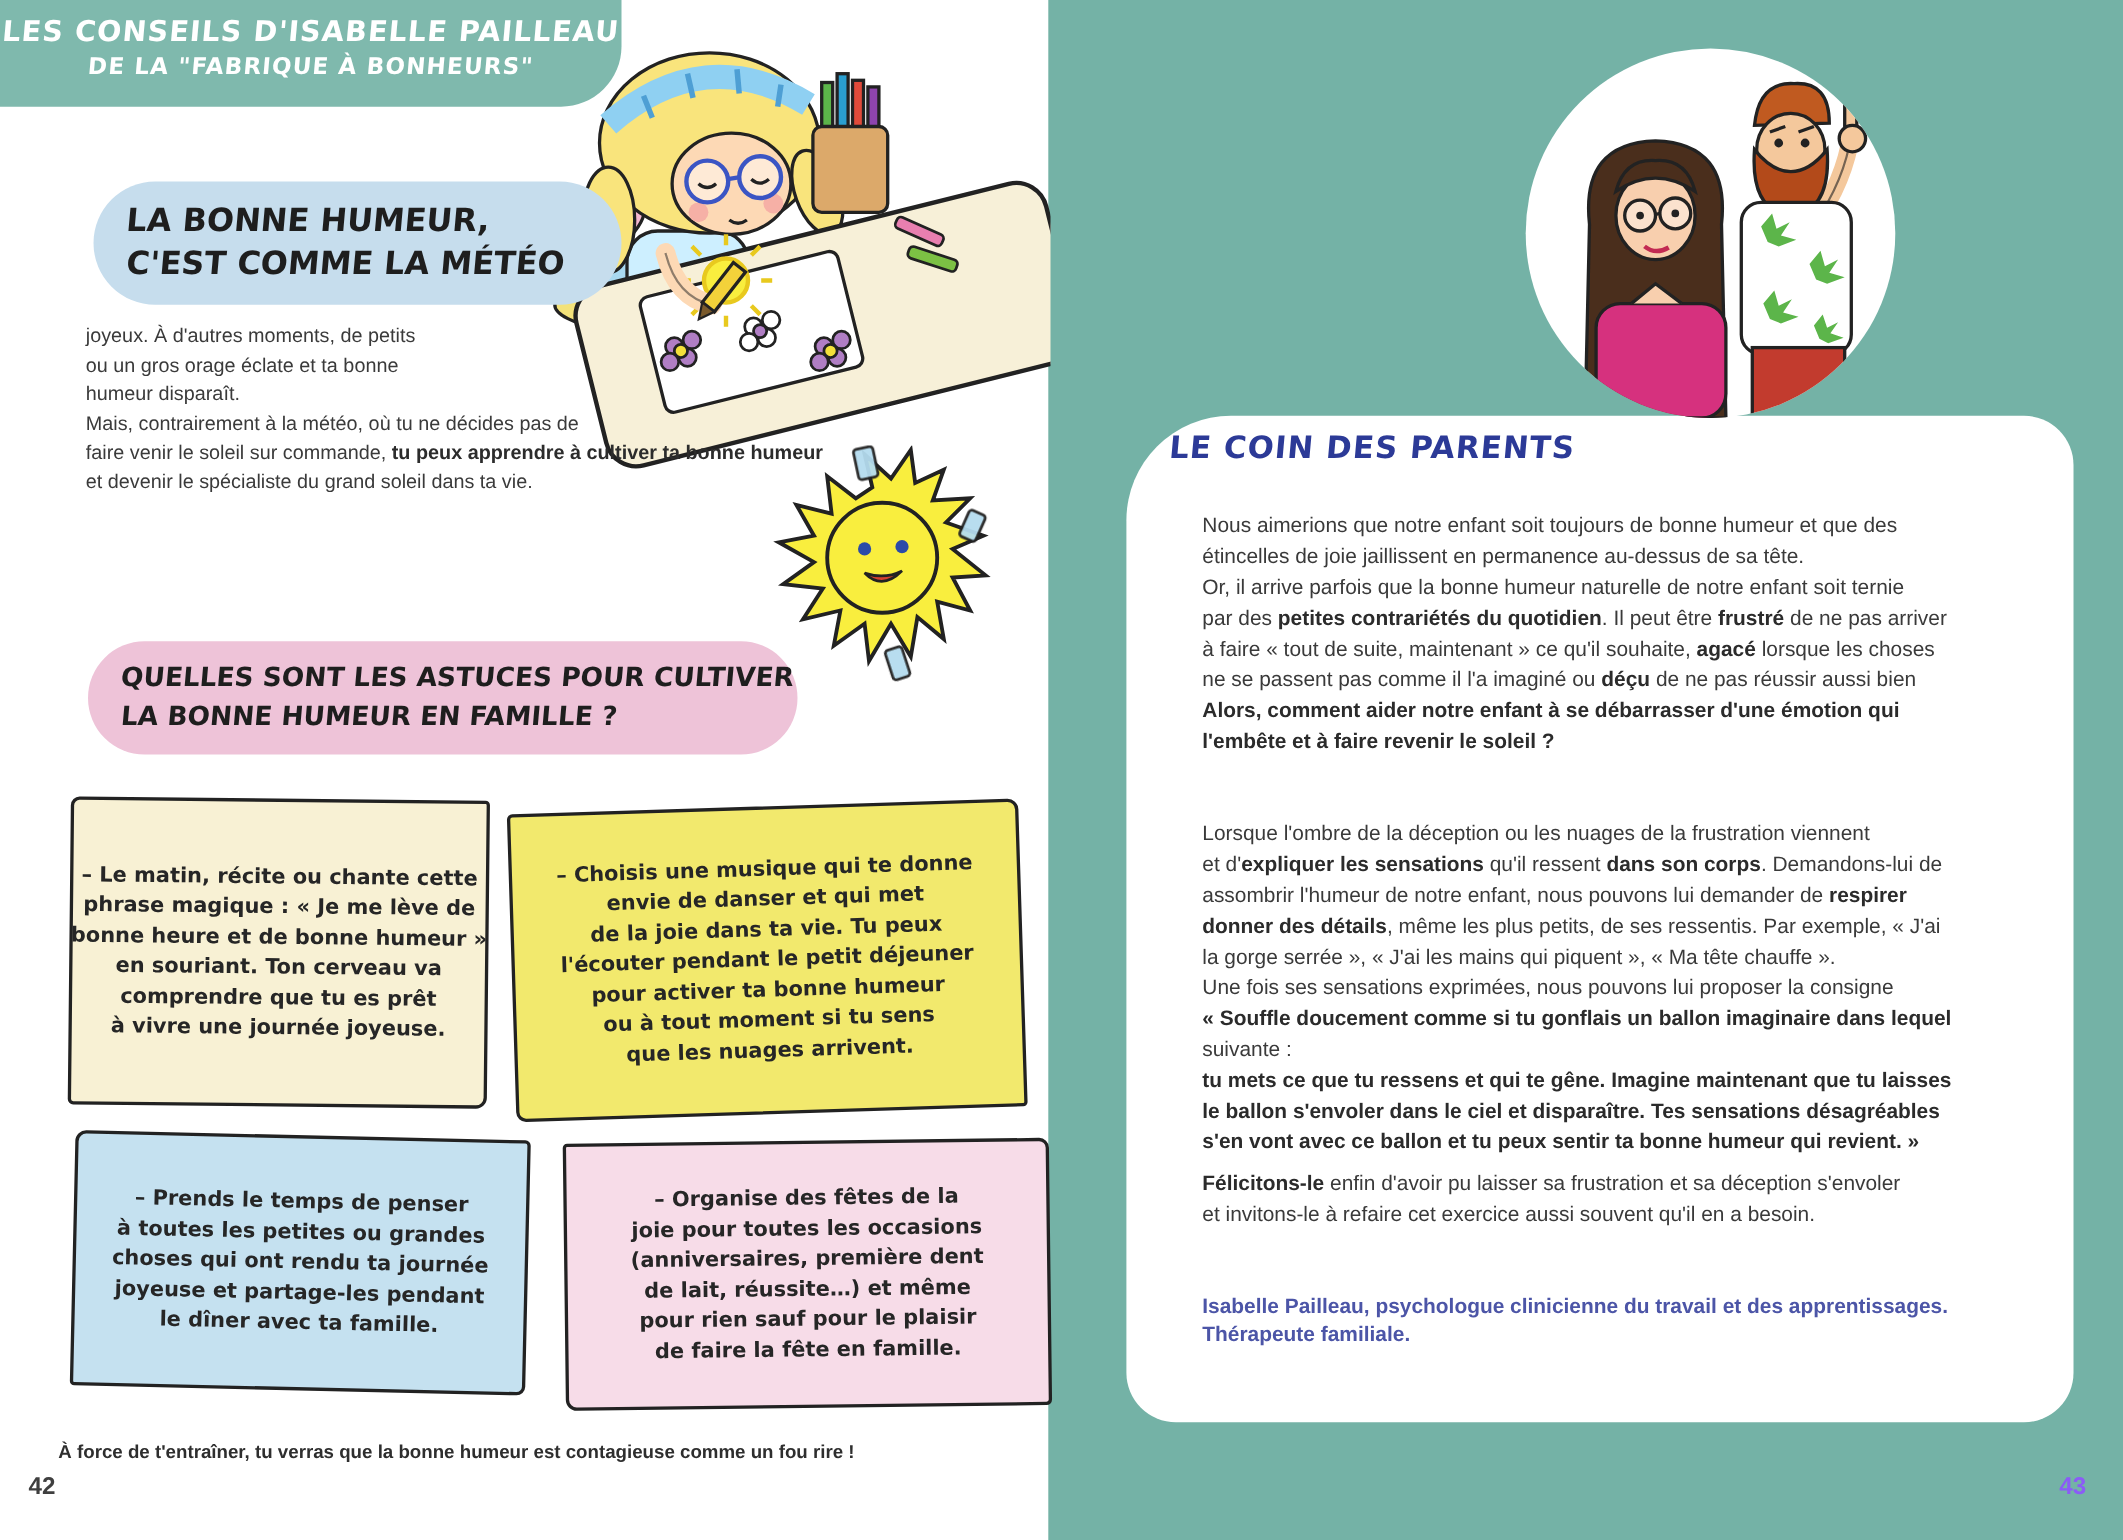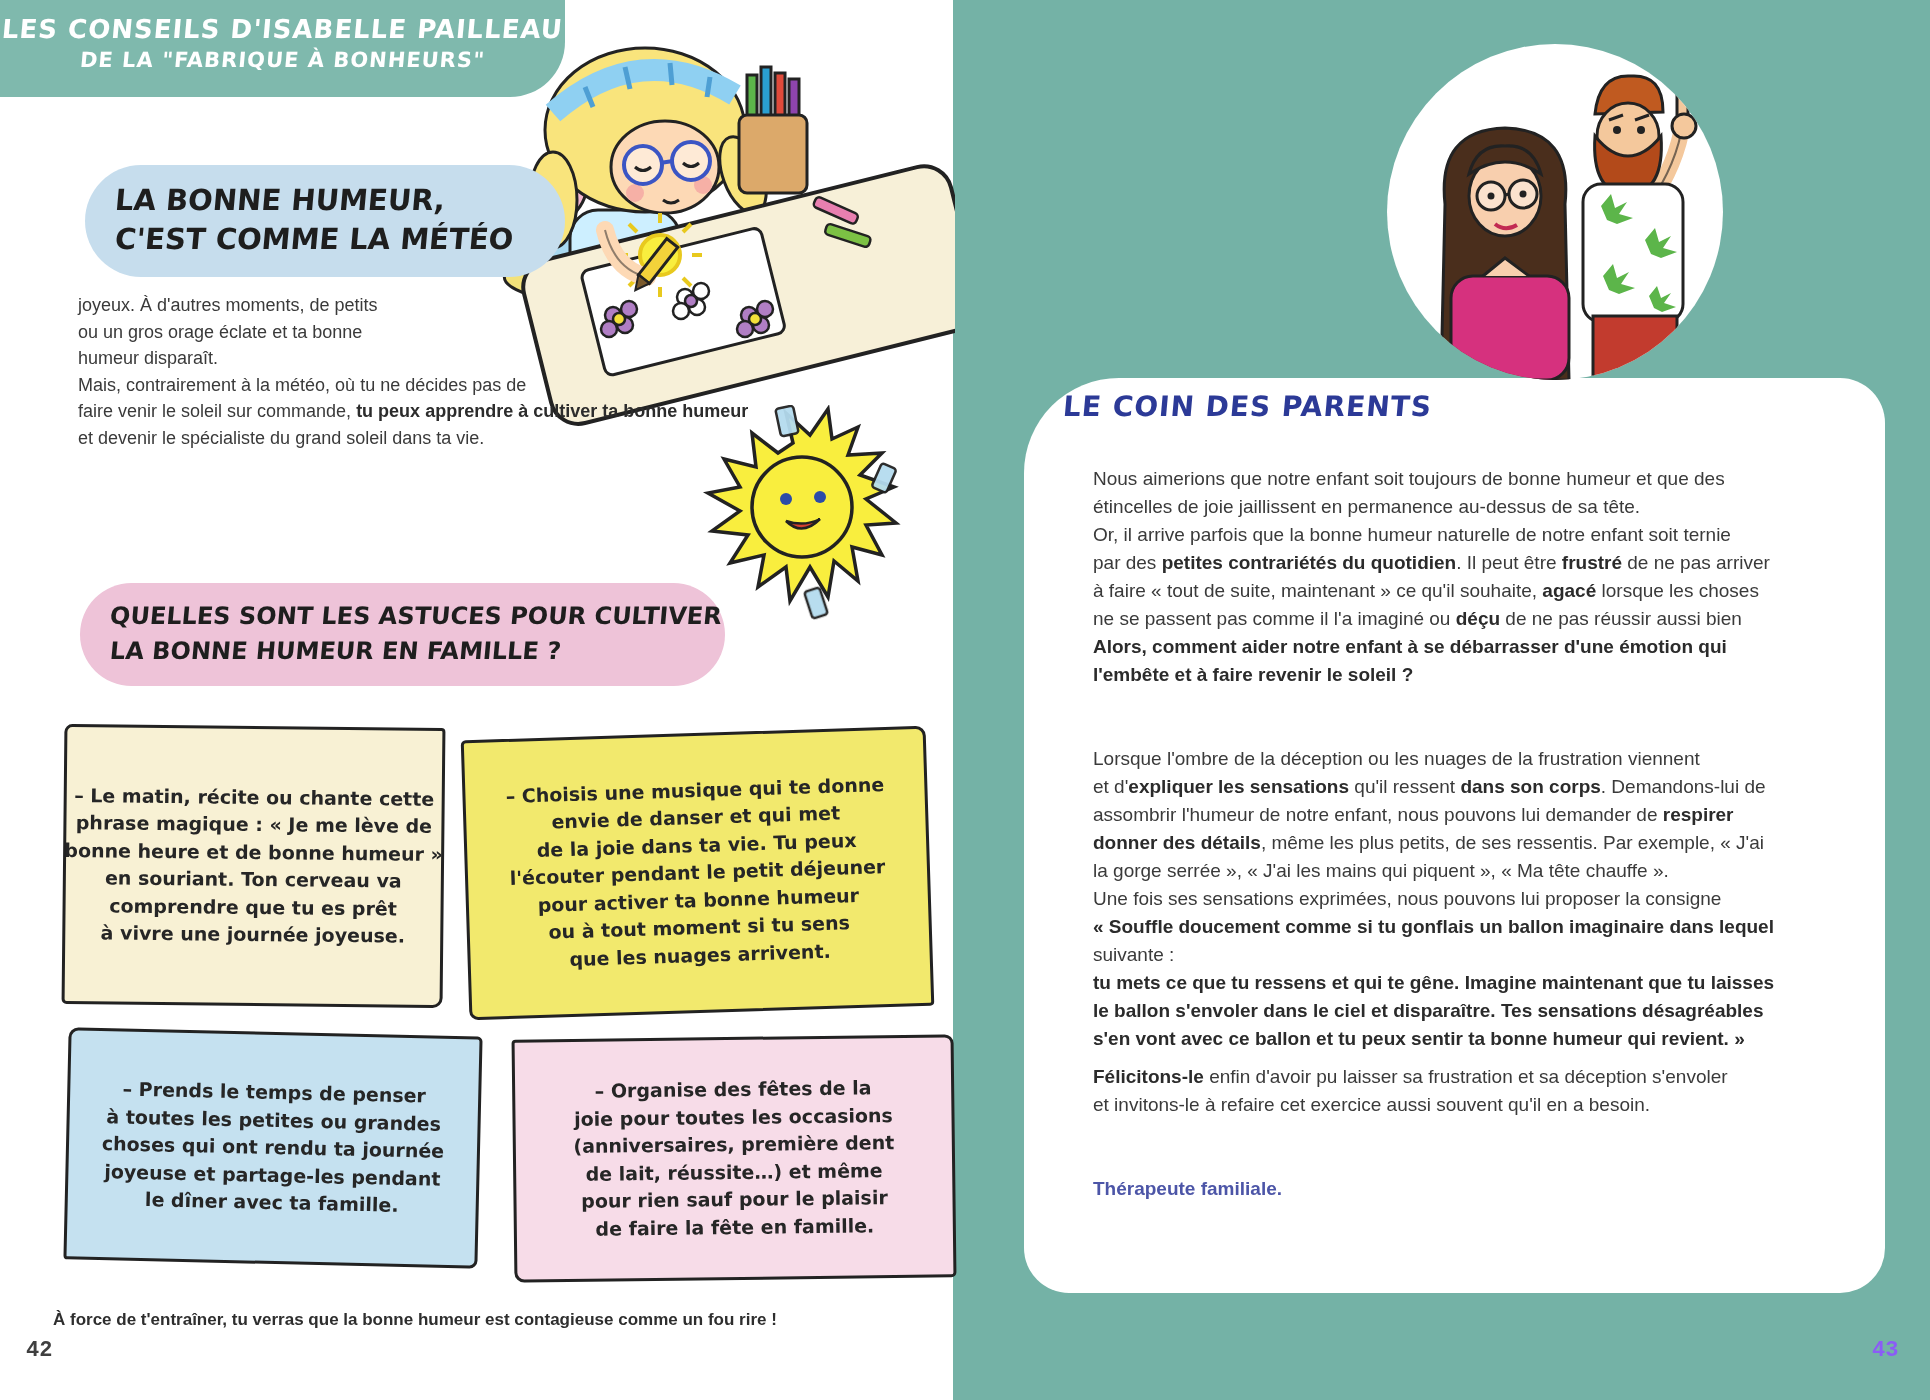--- a/index.html
+++ b/index.html
@@ -37,21 +37,21 @@
   .note-cream{left:63px;top:726px;width:381px;height:280px;background:var(--note-cream);
               transform:rotate(0.6deg);border-radius:8px 4px 10px 5px;}
   .note-yellow{left:465px;top:733px;width:465px;height:280px;background:var(--note-yellow);
               transform:rotate(-1.8deg);border-radius:5px 10px 4px 9px;}
   .note-blue{left:66px;top:1032px;width:414px;height:232px;background:var(--note-blue);
               transform:rotate(1.3deg);border-radius:10px 5px 8px 4px;}
   .note-pink{left:513px;top:1037px;width:442px;height:243px;background:var(--note-pink);
               transform:rotate(-0.7deg);border-radius:4px 9px 5px 10px;}
 
   .footer-line{left:53px;top:1310px;font-size:17px;font-weight:bold;color:#2e2e2e;white-space:pre;}
-  .pageno{font-size:22px;font-weight:bold;font-family:Liberation Mono, monospace;}
+  .pageno{font-size:22px;font-weight:bold;font-family:Liberation Sans, sans-serif;}
   .pageno-left{left:26px;top:1338px;color:#3f3f3f;}
   .pageno-right{left:1872px;top:1338px;color:#8b5cf6;}
 
   
   .teal-page{left:953px;top:0;width:977px;height:1400px;background:var(--page-teal);}
   .card{left:1024px;top:378px;width:861px;height:915px;background:#fff;
         border-radius:95px 45px 45px 45px;}
   .parents-circle{left:1387px;top:44px;width:336px;height:336px;border-radius:50%;
         background:#fff;overflow:hidden;}
   .rp-title{left:1063px;top:390px;font-family:"DejaVu Sans",sans-serif;font-weight:bold;
@@ -296,18 +296,19 @@
       <div class="ln"><strong>tu mets ce que tu ressens et qui te gêne. Imagine maintenant que tu laisses</strong></div>
       <div class="ln"><strong>le ballon s'envoler dans le ciel et disparaître. Tes sensations désagréables</strong></div>
       <div class="ln"><strong>s'en vont avec ce ballon et tu peux sentir ta bonne humeur qui revient. »</strong></div>
     </div>
   <div class="abs rtext rp3">
       <div class="ln"><strong>Félicitons-le</strong><span> enfin d'avoir pu laisser sa frustration et sa déception s'envoler</span></div>
       <div class="ln"><span>et invitons-le à refaire cet exercice aussi souvent qu'il en a besoin.</span></div>
     </div>
 
   <div class="abs credit">
+    <div class="ln">Isabelle Pailleau, psychologue clinicienne du travail et des apprentissages.</div>
     <div class="ln">Thérapeute familiale.</div>
   </div>
 
   <div class="abs pageno pageno-right">43</div>
 
 </div>
 
 </body></html>

